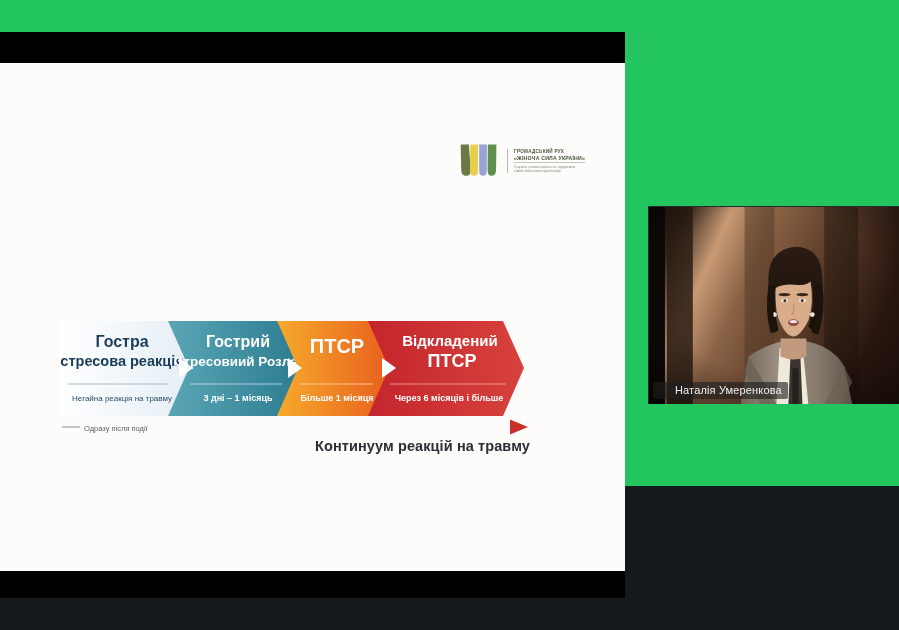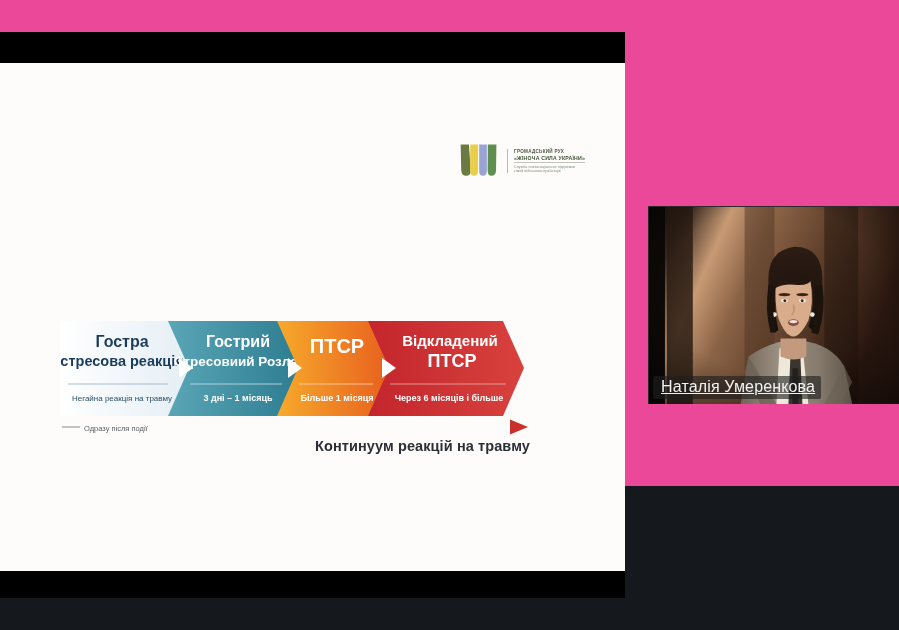--- a/index.html
+++ b/index.html
@@ -6,21 +6,21 @@
   * { margin:0; padding:0; box-sizing:border-box; }
   html, body {
     width:899px; height:630px;
     background:#15181c;
     font-family:"Liberation Sans", sans-serif;
     overflow:hidden;
   }
   #app {
     position:relative;
     width:899px; height:486px;
-    background:#ec4899;
+    background:#22c55e;
   }
 
   
   .share-stage {
     position:absolute;
     left:0; top:32px;
     width:625px; height:566px;
     background:#000000;
   }
 
@@ -90,28 +90,27 @@
     width:251px; height:198px;
     background:#120b08;
     overflow:hidden;
     border-top:1px solid #2a2a2a;
     border-left:1px solid #2a2a2a;
   }
   .tile-bg { position:absolute; inset:0; }
   .name-badge {
     position:absolute;
     left:4px; bottom:5px;
-    padding:2px 6px 3px 8px;
+    padding:2px 6px 3px 22px;
     background:rgba(30,30,30,.62);
     border-radius:2px;
     color:#f2f2f2;
-    font-size:16px;
+    font-size:11px;
     letter-spacing:.15px;
     white-space:nowrap;
-    text-decoration:underline;
   }
 </style>
 </head>
 <body>
 
 <div id="app">
 
   <div class="share-stage"></div>
 
   <div class="slide">

